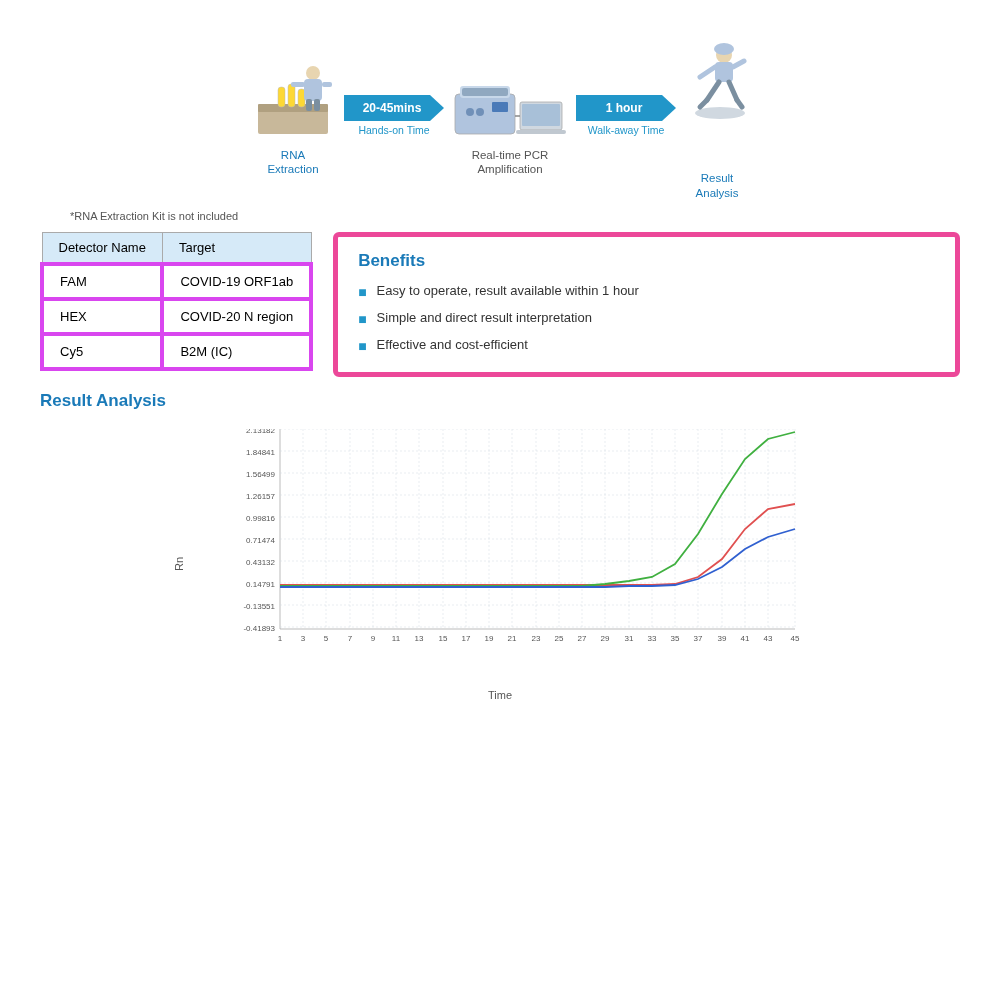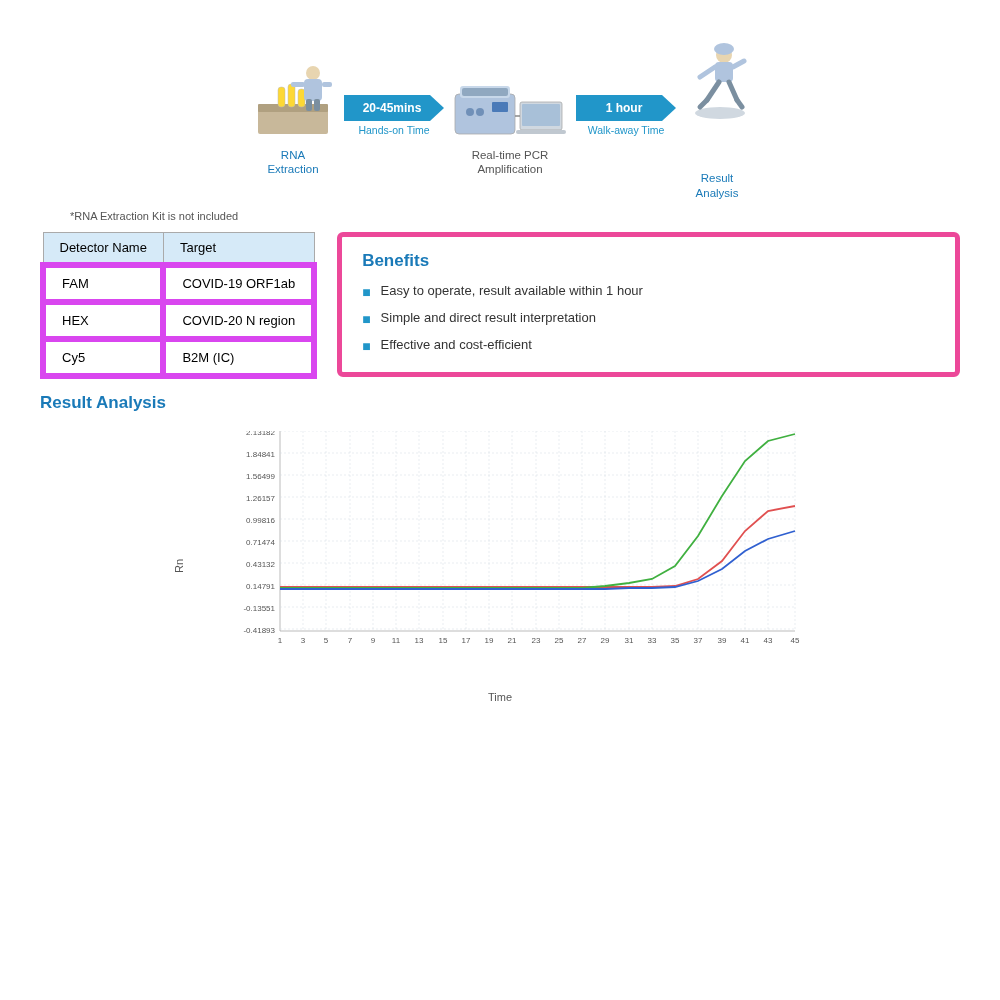--- a/index.html
+++ b/index.html
@@ -96,21 +96,21 @@
       min-width: 270px;
     }
     .detector-table th {
       background: #d6eaf8;
       border: 1px solid #aaa;
       padding: 7px 16px;
       text-align: left;
       font-weight: normal;
     }
     .detector-table td {
-      border: 6px solid #d946ef;
+      border: 4px solid #d946ef;
       padding: 8px 16px;
       background: #fff;
       margin-left: 12px;
     }
 
     
     .benefits-box {
       border: 5px solid #ec4899;
       border-radius: 6px;
       padding: 14px 20px 8px 20px;

